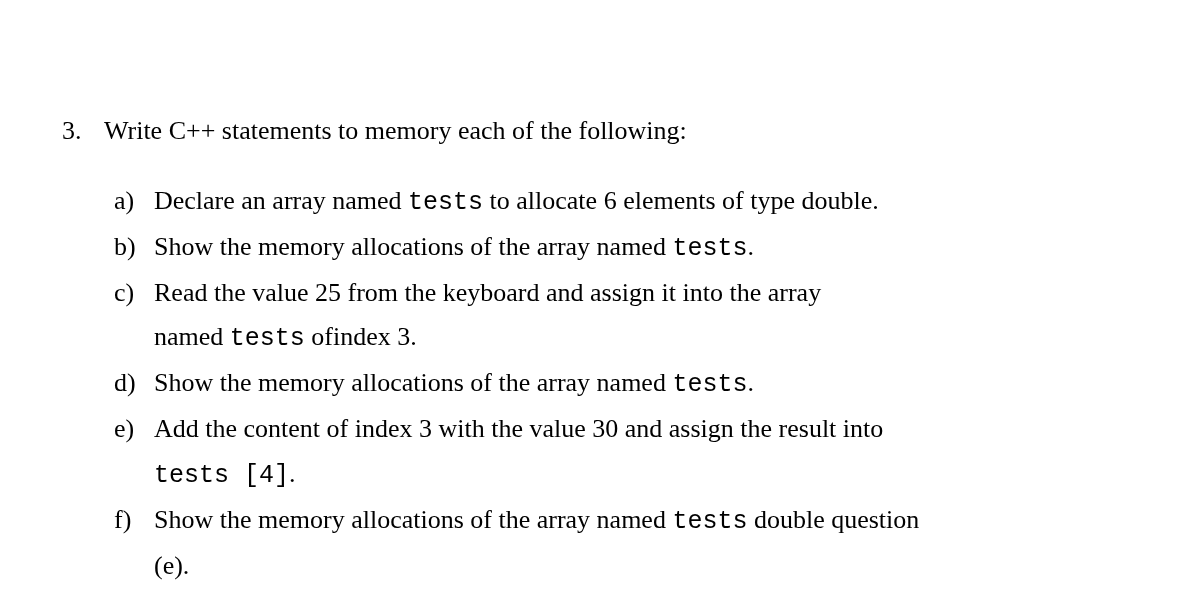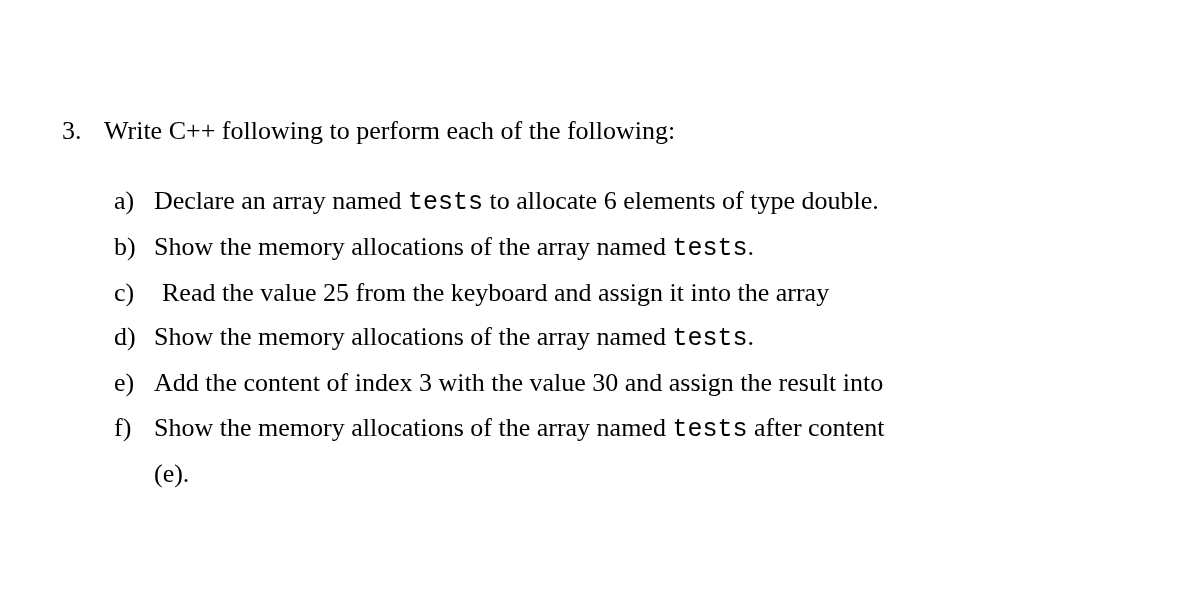--- a/index.html
+++ b/index.html
@@ -36,39 +36,38 @@
     .sub-label {
       min-width: 40px;
       flex-shrink: 0;
     }
     .sub-text {
       flex: 1;
     }
     .sub-text.justify {
       text-align: justify;
       padding-right: 68px;
-      margin-left: 8px;
     }
     .mono {
       font-family: 'Courier New', Courier, monospace;
       font-size: 25px;
       margin-top: 24px;
     }
     .indent-line {
       padding-left: 40px;
       margin-bottom: 3px;
     }
   </style>
 </head>
 <body>
 
 <div class="content">
   <div class="question-row">
     <div class="question-number">3.</div>
-    <div class="question-text">Write C++ following to perform each of the following:</div>
+    <div class="question-text">Write C++ statements to memory each of the following:</div>
   </div>
 
   <div class="sub-items">
 
     <div class="sub-item">
       <div class="sub-label">a)</div>
       <div class="sub-text">
         <span>Declare an array named </span><span class="mono">tests</span><span> to allocate 6 elements of type double.</span>
       </div>
     </div>
@@ -79,39 +78,45 @@
         <span>Show the memory allocations of the array named </span><span class="mono">tests</span><span>.</span>
       </div>
     </div>
 
     <div class="sub-item">
       <div class="sub-label">c)</div>
       <div class="sub-text justify">
         <span>Read the value 25 from the keyboard and assign it into the array</span>
       </div>
     </div>
+    <div class="indent-line">
+      <span>named </span><span class="mono">tests</span><span> ofindex 3.</span>
+    </div>
 
     <div class="sub-item">
       <div class="sub-label">d)</div>
       <div class="sub-text">
         <span>Show the memory allocations of the array named </span><span class="mono">tests</span><span>.</span>
       </div>
     </div>
 
     <div class="sub-item">
       <div class="sub-label">e)</div>
       <div class="sub-text">
         <span>Add the content of index 3 with the value 30 and assign the result into</span>
       </div>
     </div>
+    <div class="indent-line">
+      <span class="mono">tests [4]</span><span>.</span>
+    </div>
 
     <div class="sub-item">
       <div class="sub-label">f)</div>
       <div class="sub-text">
-        <span>Show the memory allocations of the array named </span><span class="mono">tests</span><span>  after content</span>
+        <span>Show the memory allocations of the array named </span><span class="mono">tests</span><span>  double question</span>
       </div>
     </div>
     <div class="indent-line">
       <span>(e).</span>
     </div>
 
   </div>
 </div>
 
 </body></html>

